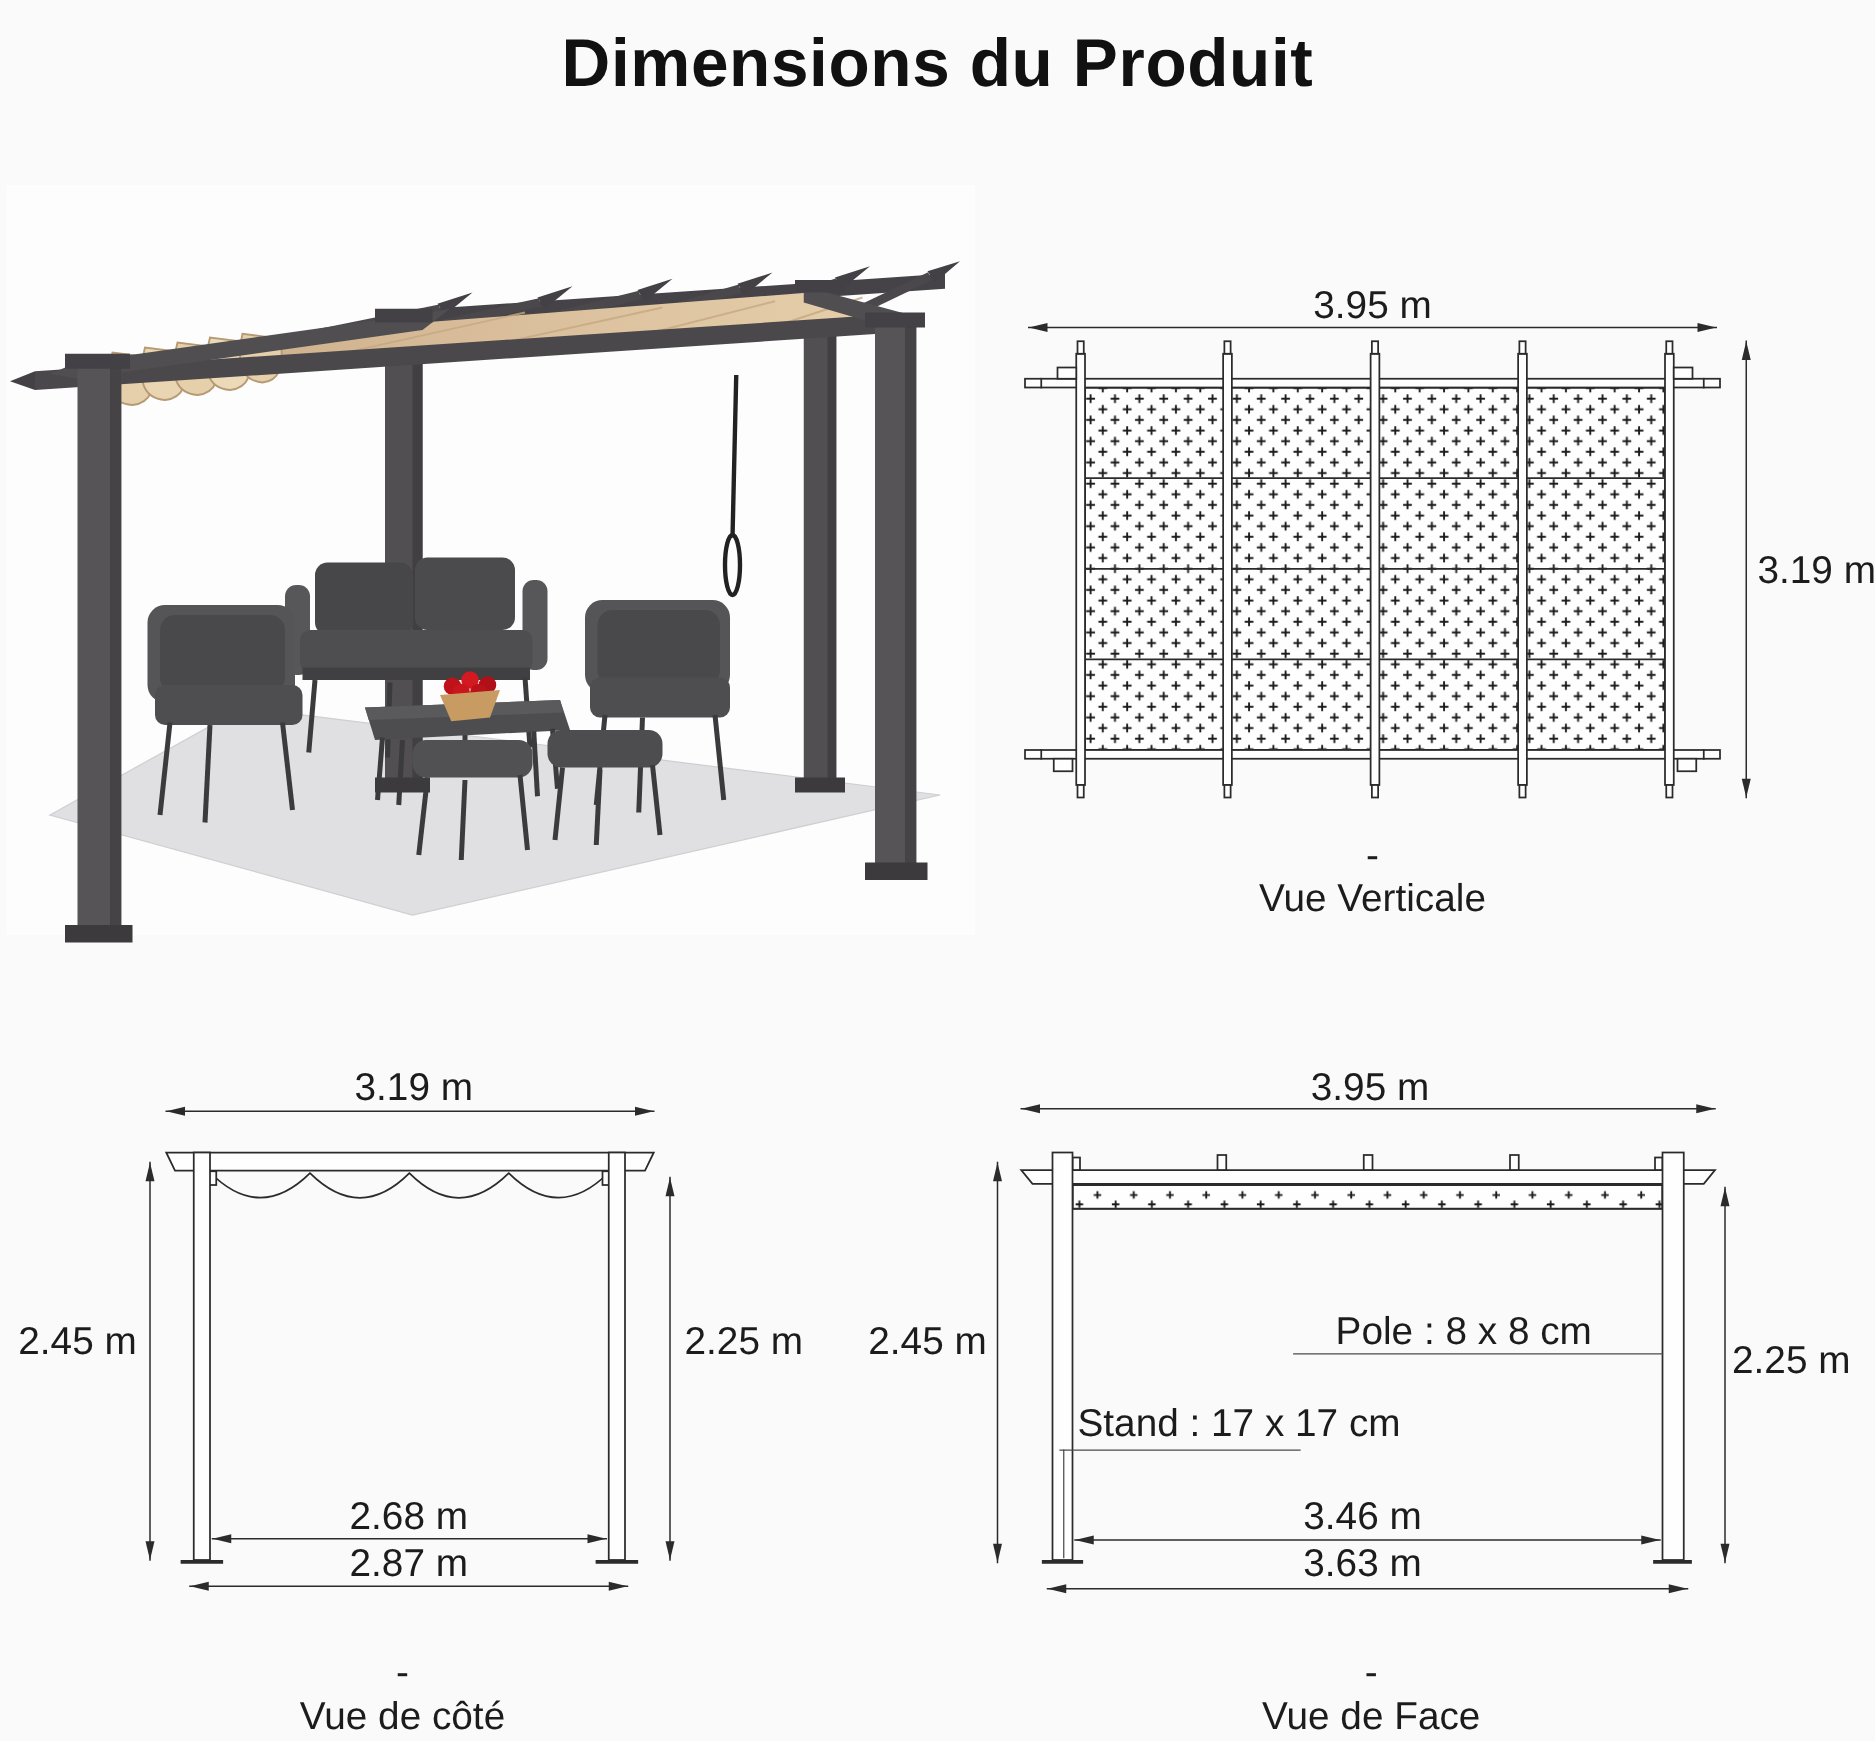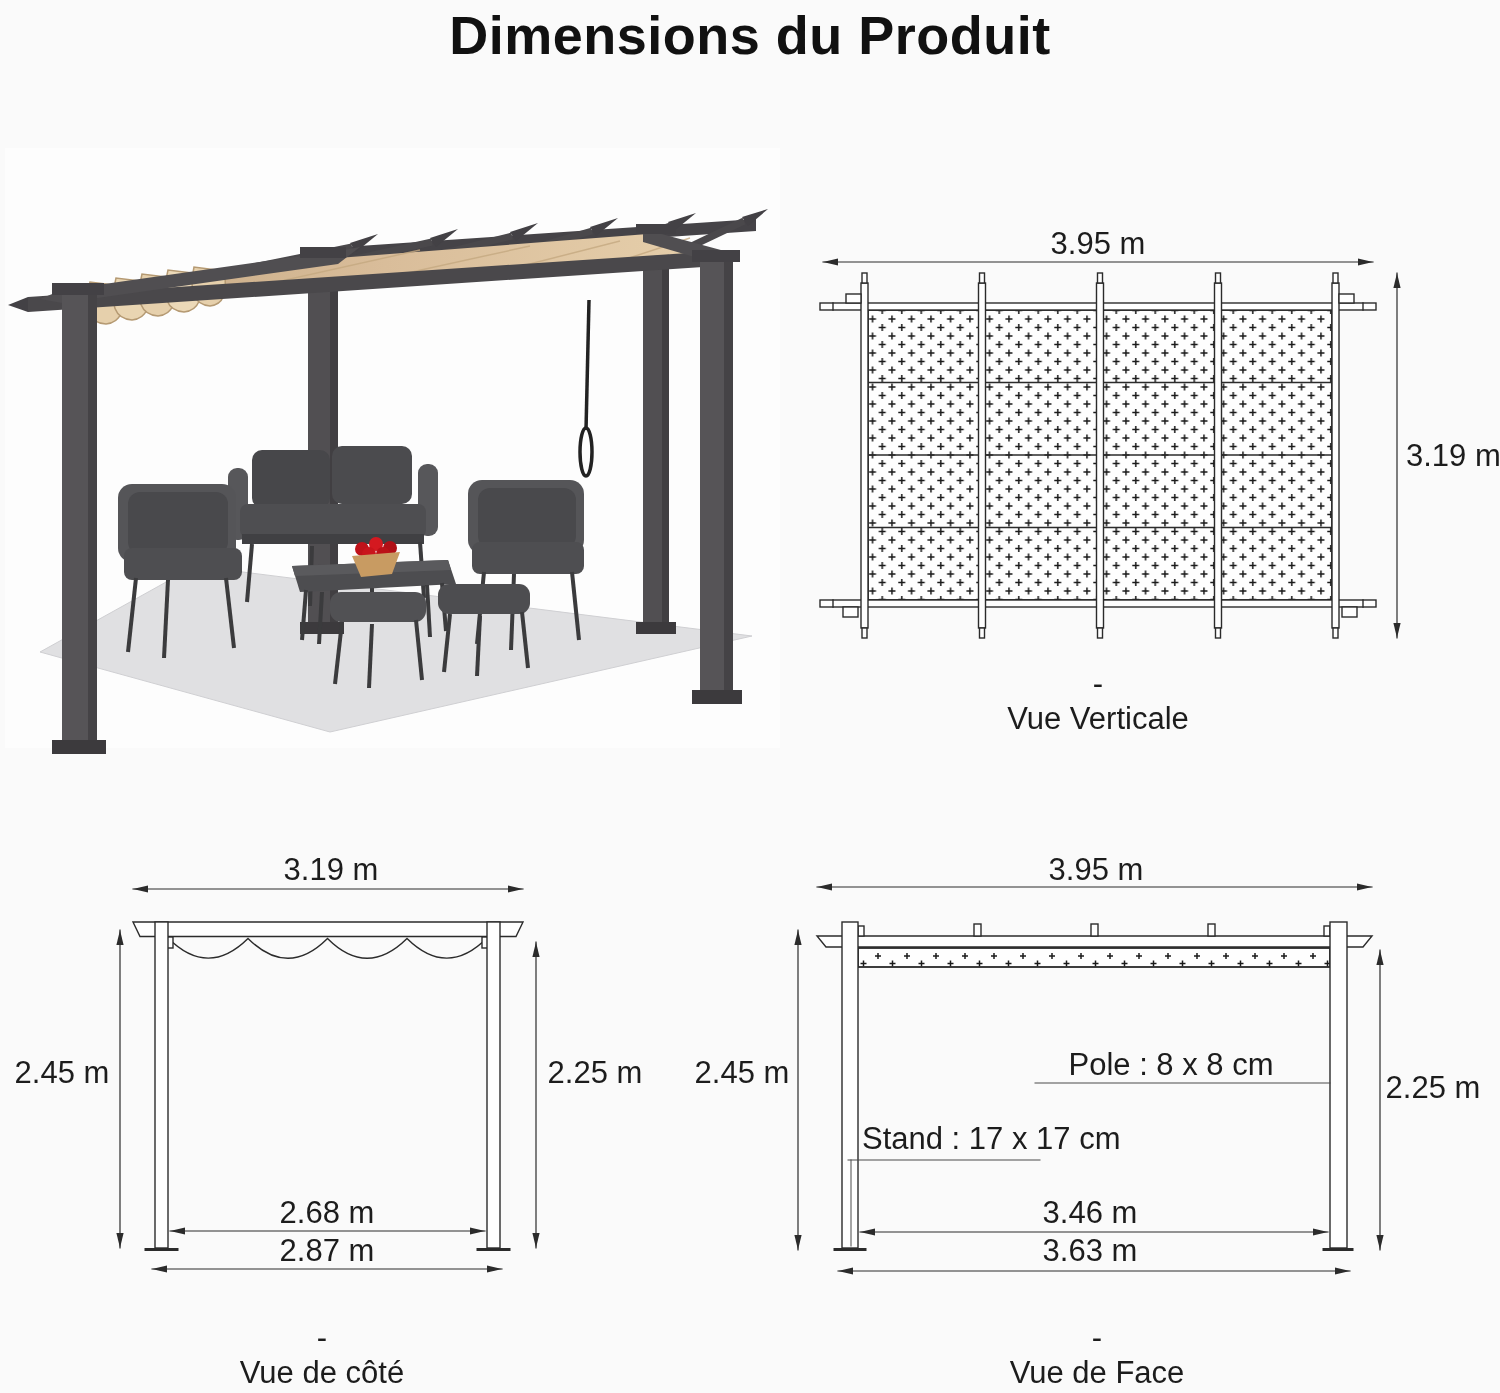--- a/index.html
+++ b/index.html
@@ -6,21 +6,21 @@
   .page{
     position:relative;
     width:1500px;height:1393px;
     background:#fafafa;
     font-family:"Liberation Sans", sans-serif;
     overflow:hidden;
     margin:0 auto;
   }
   .page-title{
     position:absolute;left:0;top:0;width:1500px;
-    margin:0;padding-top:4px;
+    margin:0;padding-top:20px;
     text-align:center;
     font-size:54px;font-weight:bold;color:#111;
     letter-spacing:0.5px;
   }
   svg text{
     font-family:"Liberation Sans", sans-serif;
     fill:#1c1c1c;
   }
   .dim-text{font-size:31px;}
   .cap-text{font-size:31px;}

